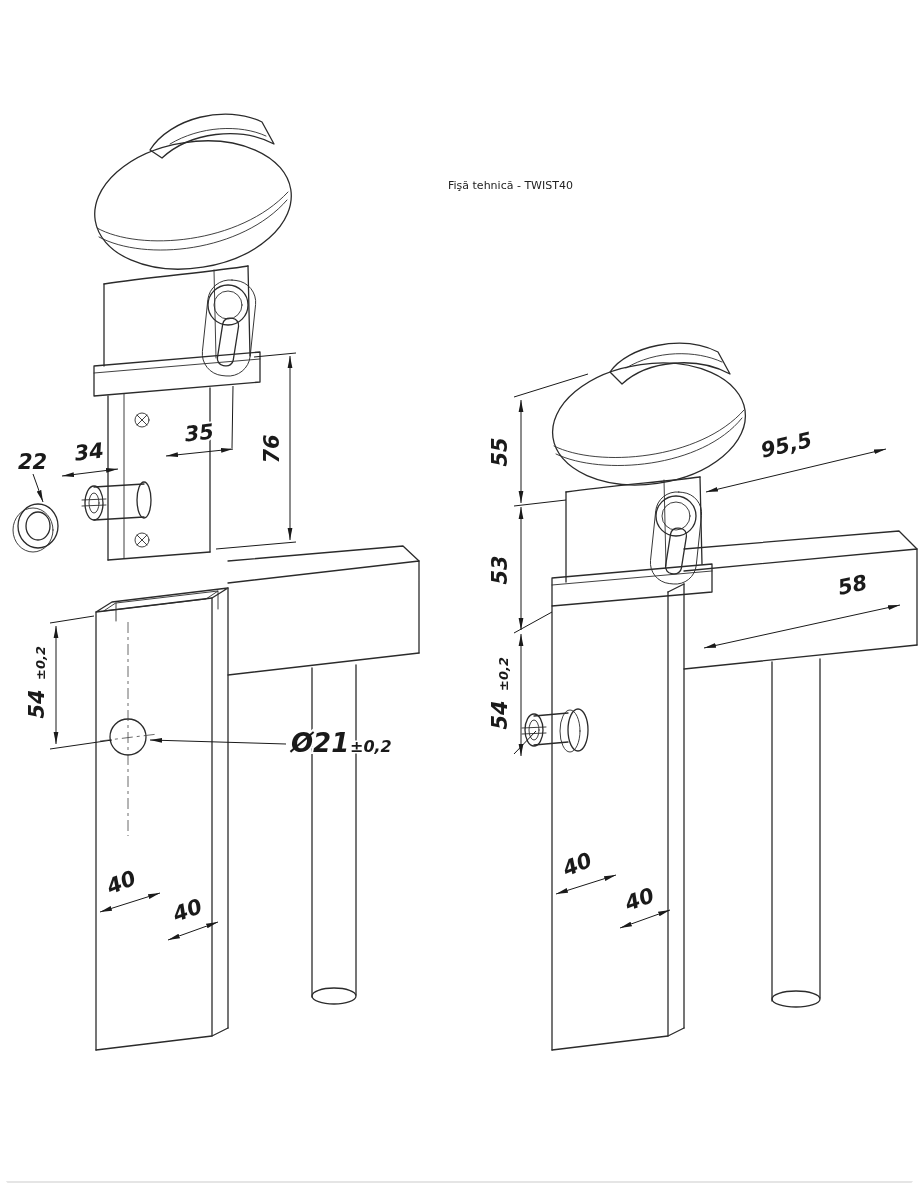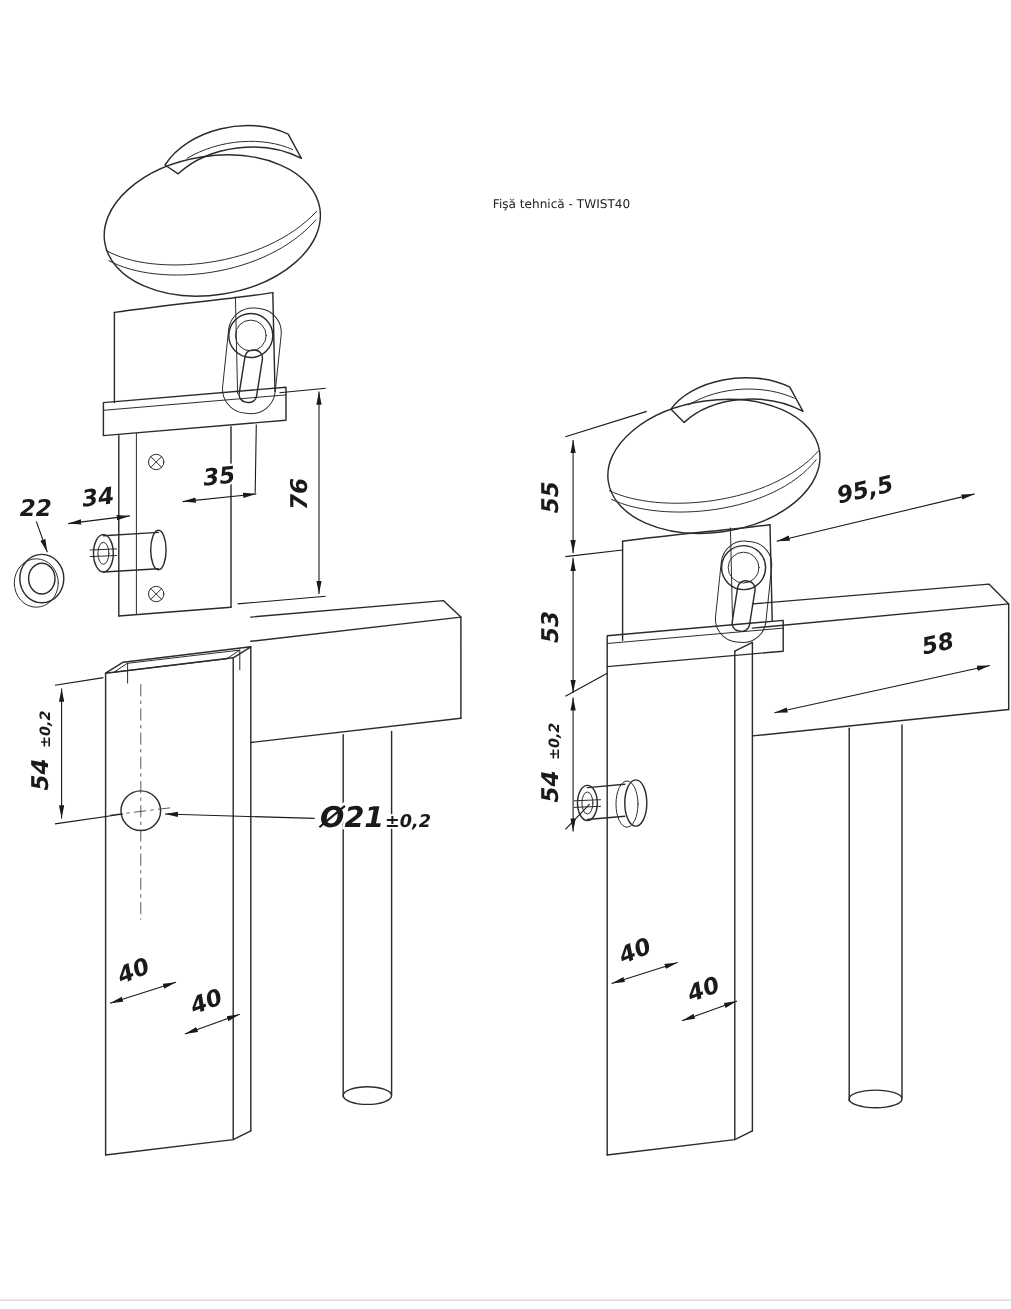--- a/index.html
+++ b/index.html
@@ -1,17 +1,17 @@
 <!DOCTYPE html>
 <html><head>
 <meta charset="utf-8">
 <style>
   html,body{margin:0;padding:0;background:#ffffff;}
   .page{position:relative;width:919px;height:1190px;background:#fff;overflow:hidden;
-        font-family:"DejaVu Sans",sans-serif;}
+        font-family:"DejaVu Sans",sans-serif;border-radius:25px;}
   svg{position:absolute;left:0;top:0;}
   svg text{font-family:"DejaVu Sans",sans-serif;fill:#1a1a1a;}
   .dim-text{font-size:21px;font-weight:bold;font-style:italic;
             stroke:#fff;stroke-width:4px;paint-order:stroke;}
   .dim-text-small{font-size:13px;font-weight:bold;font-style:italic;
             stroke:#fff;stroke-width:3px;paint-order:stroke;}
   .dim-text-mid{font-size:16px;font-weight:bold;font-style:italic;
             stroke:#fff;stroke-width:3px;paint-order:stroke;}
   .dim-text-large{font-size:26px;font-weight:bold;font-style:italic;
             stroke:#fff;stroke-width:4px;paint-order:stroke;}

